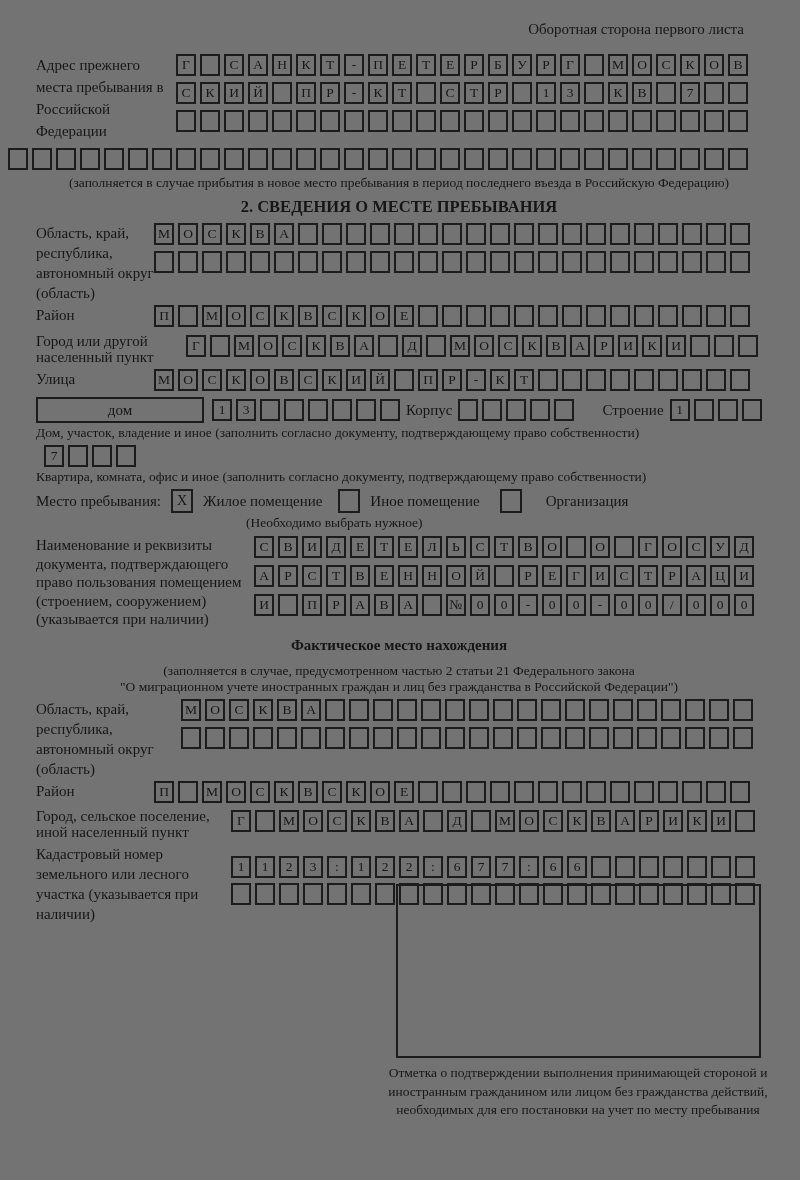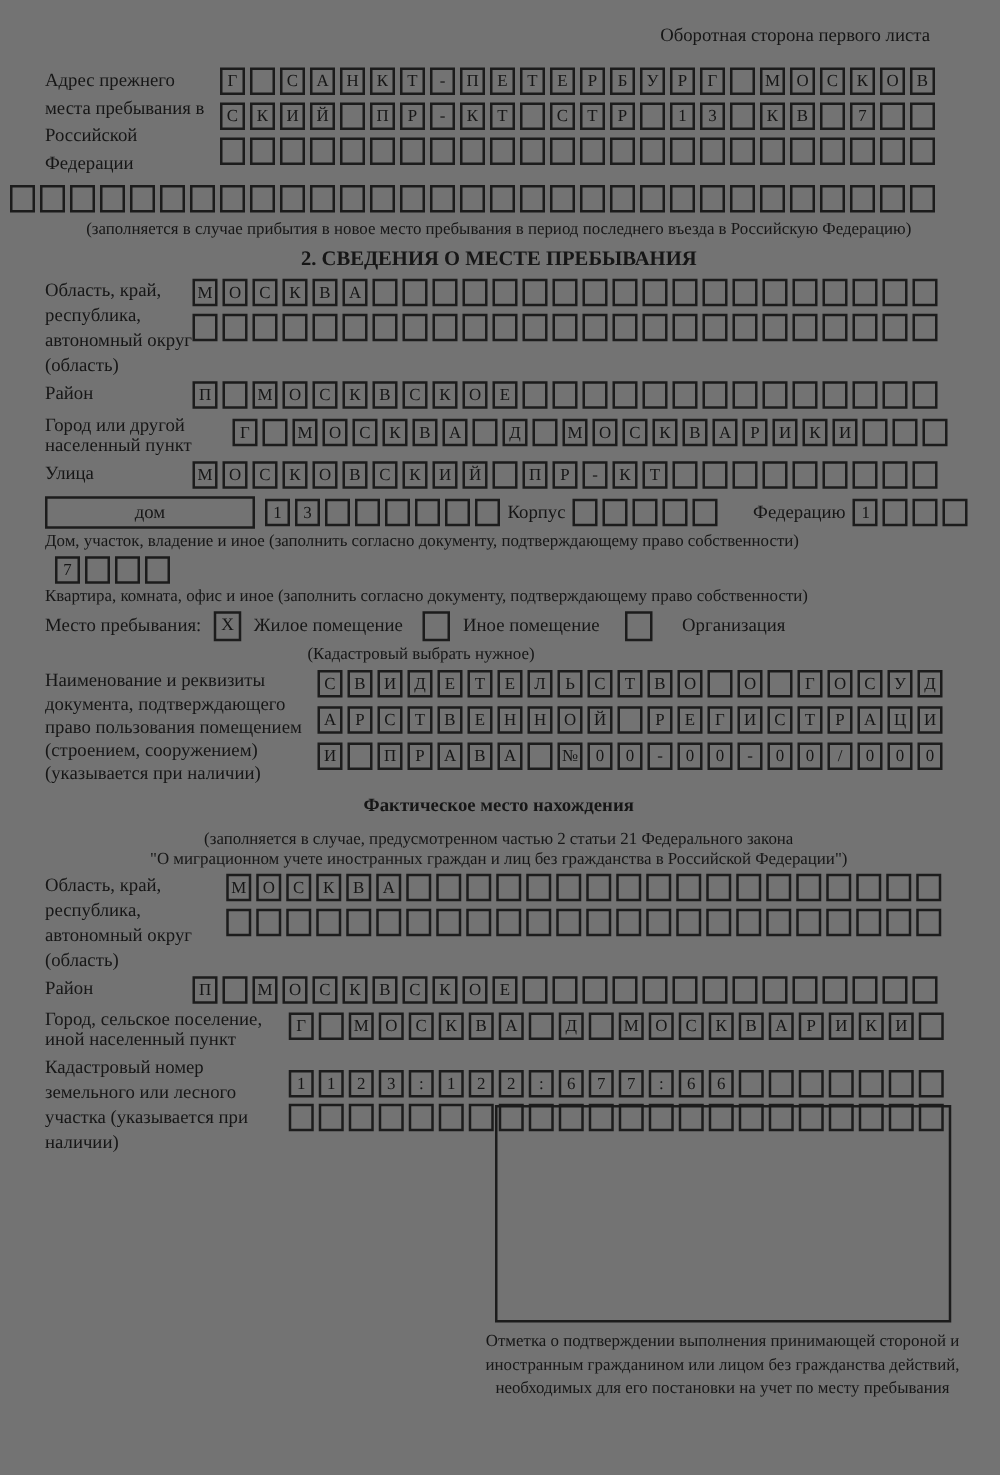--- a/index.html
+++ b/index.html
@@ -335,21 +335,21 @@
         <span class="cell"></span>
       </div>
     <span class="inline-lbl" style="margin:0 6px 0 2px;">Корпус</span>
     <div class="cells">
         <span class="cell"></span>
         <span class="cell"></span>
         <span class="cell"></span>
         <span class="cell"></span>
         <span class="cell"></span>
       </div>
-    <span class="inline-lbl" style="margin:0 6px 0 24px;">Федерацию</span>
+    <span class="inline-lbl" style="margin:0 6px 0 24px;">Строение</span>
     <div class="cells">
         <span class="cell">1</span>
         <span class="cell"></span>
         <span class="cell"></span>
         <span class="cell"></span>
       </div>
   </div>
   <div class="caption">Дом, участок, владение и иное (заполнить согласно документу, подтверждающему право собственности)</div>
 
   <div class="frow mt4" style="align-items:center;">
@@ -364,21 +364,21 @@
 
   <div class="type-row">
     <span>Место пребывания:</span>
     <span class="cbox">X</span>
     <span>Жилое помещение</span>
     <span class="cbox" style="margin-left:6px;"></span>
     <span>Иное помещение</span>
     <span class="cbox" style="margin-left:10px;"></span>
     <span style="margin-left:14px;">Организация</span>
   </div>
-  <div class="caption" style="margin-left:210px;">(Кадастровый выбрать нужное)</div>
+  <div class="caption" style="margin-left:210px;">(Необходимо выбрать нужное)</div>
 
   <div class="frow mt5">
     <div class="lbl" style="width:218px;line-height:18.5px;">Наименование и реквизиты документа, подтверждающего право пользования помещением (строением, сооружением) (указывается при наличии)</div>
     <div class="cellcol doc-cells" style="gap:7px;">
       <div class="cells">
           <span class="cell">С</span>
           <span class="cell">В</span>
           <span class="cell">И</span>
           <span class="cell">Д</span>
           <span class="cell">Е</span>

